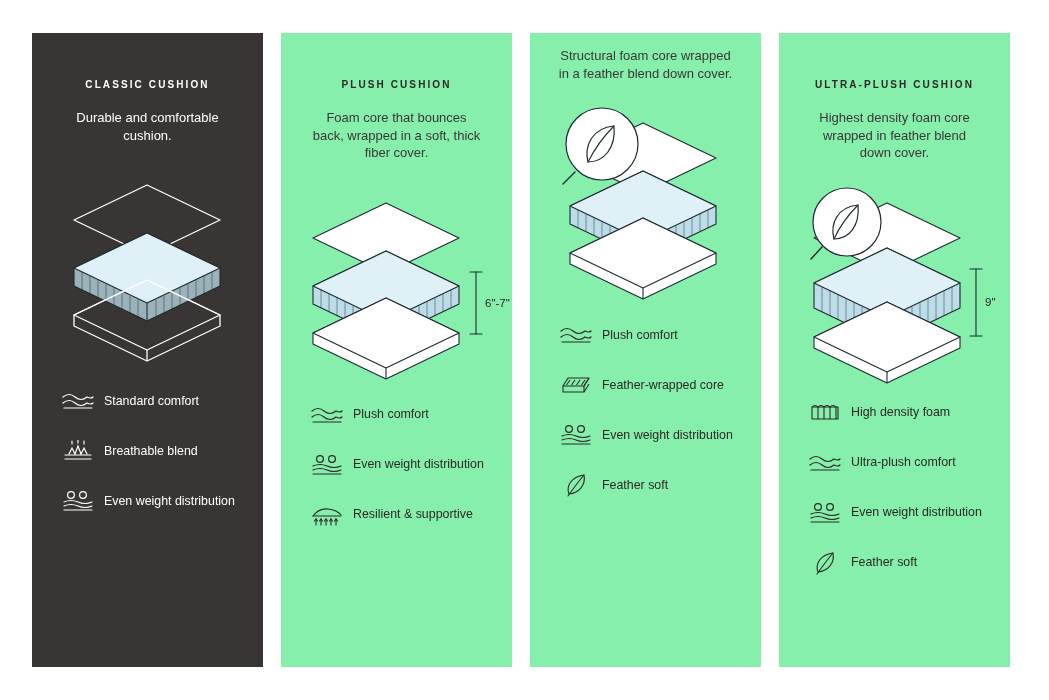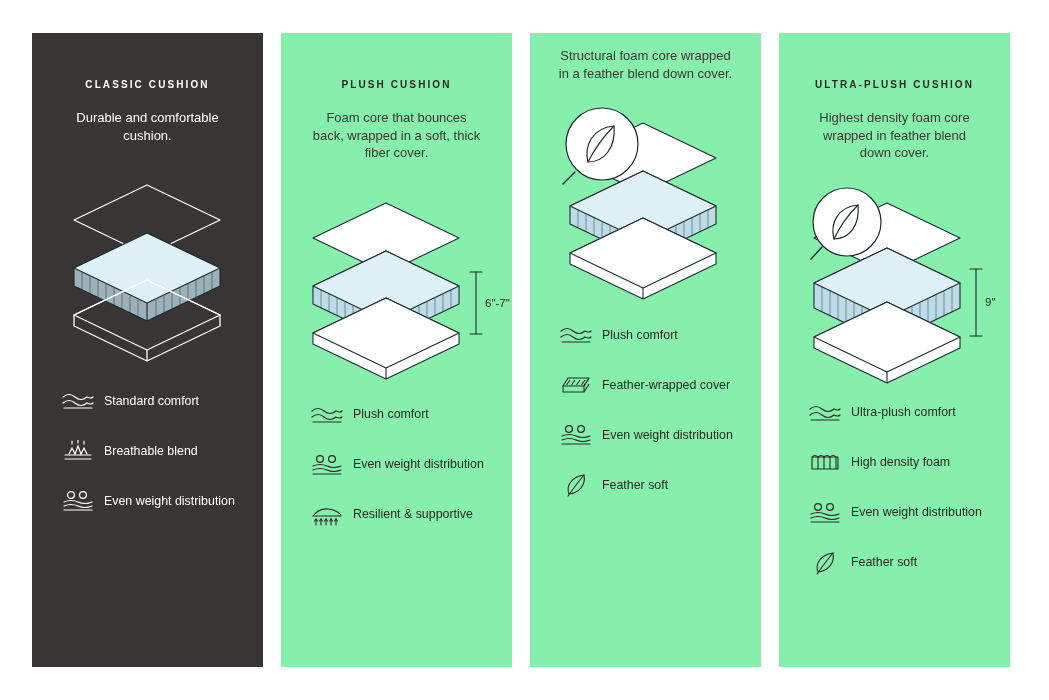--- a/index.html
+++ b/index.html
@@ -329,21 +329,21 @@
             <path d="M10 5 L31 5 L26 13 L5 13 Z"></path>
             <path d="M5 13 L5 19 L26 19 L26 13"></path>
             <path d="M26 13 L31 5"></path>
               <path d="M26 19 L31 11"></path>
             <path d="M12 7 L8.5 12"></path>
               <path d="M17 7 L13.5 12"></path>
               <path d="M22 7 L18.5 12"></path>
               <path d="M27 7 L23.5 12"></path>
           </svg>
         </span>
-        <span class="flabel">Feather-wrapped cover</span>
+        <span class="flabel">Feather-wrapped core</span>
       </div>
       <div class="feature">
         <span class="ficon">
           <svg width="34" height="22" viewBox="0 0 34 22" fill="none" stroke="#2b2826" stroke-width="1.2" stroke-linecap="round">
             <circle cx="10" cy="5" r="3.4"></circle>
             <circle cx="22" cy="5" r="3.4"></circle>
             <path d="M3 12 Q10 9 17 12 T31 12"></path>
             <path d="M3 16 Q10 13 17 16 T31 16"></path>
             <path d="M3 20 H31"></path>
           </svg>
@@ -406,46 +406,46 @@
           <path d="M43 71 L32 83" stroke="#1e2a30" stroke-width="1.4" stroke-linecap="round"></path>
           <path d="M79 29 C58 31 51 48 55 63 C70 63 81 50 79 29 Z" fill="none" stroke="#1e2a30" stroke-width="1.2" stroke-linejoin="round"></path>
           <path d="M79 29 C68 40 60 52 55 63" stroke="#1e2a30" stroke-width="1.1" stroke-linecap="round"></path>
         </g>
       </svg>
     </div>
 
     <div class="features p3">
       <div class="feature">
         <span class="ficon">
-          <svg width="34" height="20" viewBox="0 0 34 20" fill="none" stroke="#2b2826" stroke-width="1.2" stroke-linecap="round">
-            <path d="M2 6 Q8 1 14 6 T26 6 Q30 8 32 6"></path>
-            <path d="M2 12 Q8 7 14 12 T26 12 Q30 14 32 12"></path>
-            <path d="M3 17 H31"></path>
-          </svg>
-        </span>
-        <span class="flabel">Ultra-plush comfort</span>
-      </div>
-      <div class="feature">
-        <span class="ficon">
           <svg width="34" height="22" viewBox="0 0 34 22" fill="none" stroke="#2b2826" stroke-width="1.1" stroke-linejoin="round">
             <path d="M4 5 H30 V17 H4 Z"></path>
             <path d="M4 5 Q7 2 10 5"></path>
               <path d="M10 5 Q13 2 16 5"></path>
               <path d="M16 5 Q19 2 22 5"></path>
               <path d="M22 5 Q25 2 28 5"></path>
             <path d="M10 5 V17"></path>
               <path d="M16 5 V17"></path>
               <path d="M22 5 V17"></path>
               <path d="M28 5 V17"></path>
           </svg>
         </span>
         <span class="flabel">High density foam</span>
       </div>
       <div class="feature">
         <span class="ficon">
+          <svg width="34" height="20" viewBox="0 0 34 20" fill="none" stroke="#2b2826" stroke-width="1.2" stroke-linecap="round">
+            <path d="M2 6 Q8 1 14 6 T26 6 Q30 8 32 6"></path>
+            <path d="M2 12 Q8 7 14 12 T26 12 Q30 14 32 12"></path>
+            <path d="M3 17 H31"></path>
+          </svg>
+        </span>
+        <span class="flabel">Ultra-plush comfort</span>
+      </div>
+      <div class="feature">
+        <span class="ficon">
           <svg width="34" height="22" viewBox="0 0 34 22" fill="none" stroke="#2b2826" stroke-width="1.2" stroke-linecap="round">
             <circle cx="10" cy="5" r="3.4"></circle>
             <circle cx="22" cy="5" r="3.4"></circle>
             <path d="M3 12 Q10 9 17 12 T31 12"></path>
             <path d="M3 16 Q10 13 17 16 T31 16"></path>
             <path d="M3 20 H31"></path>
           </svg>
         </span>
         <span class="flabel">Even weight distribution</span>
       </div>

